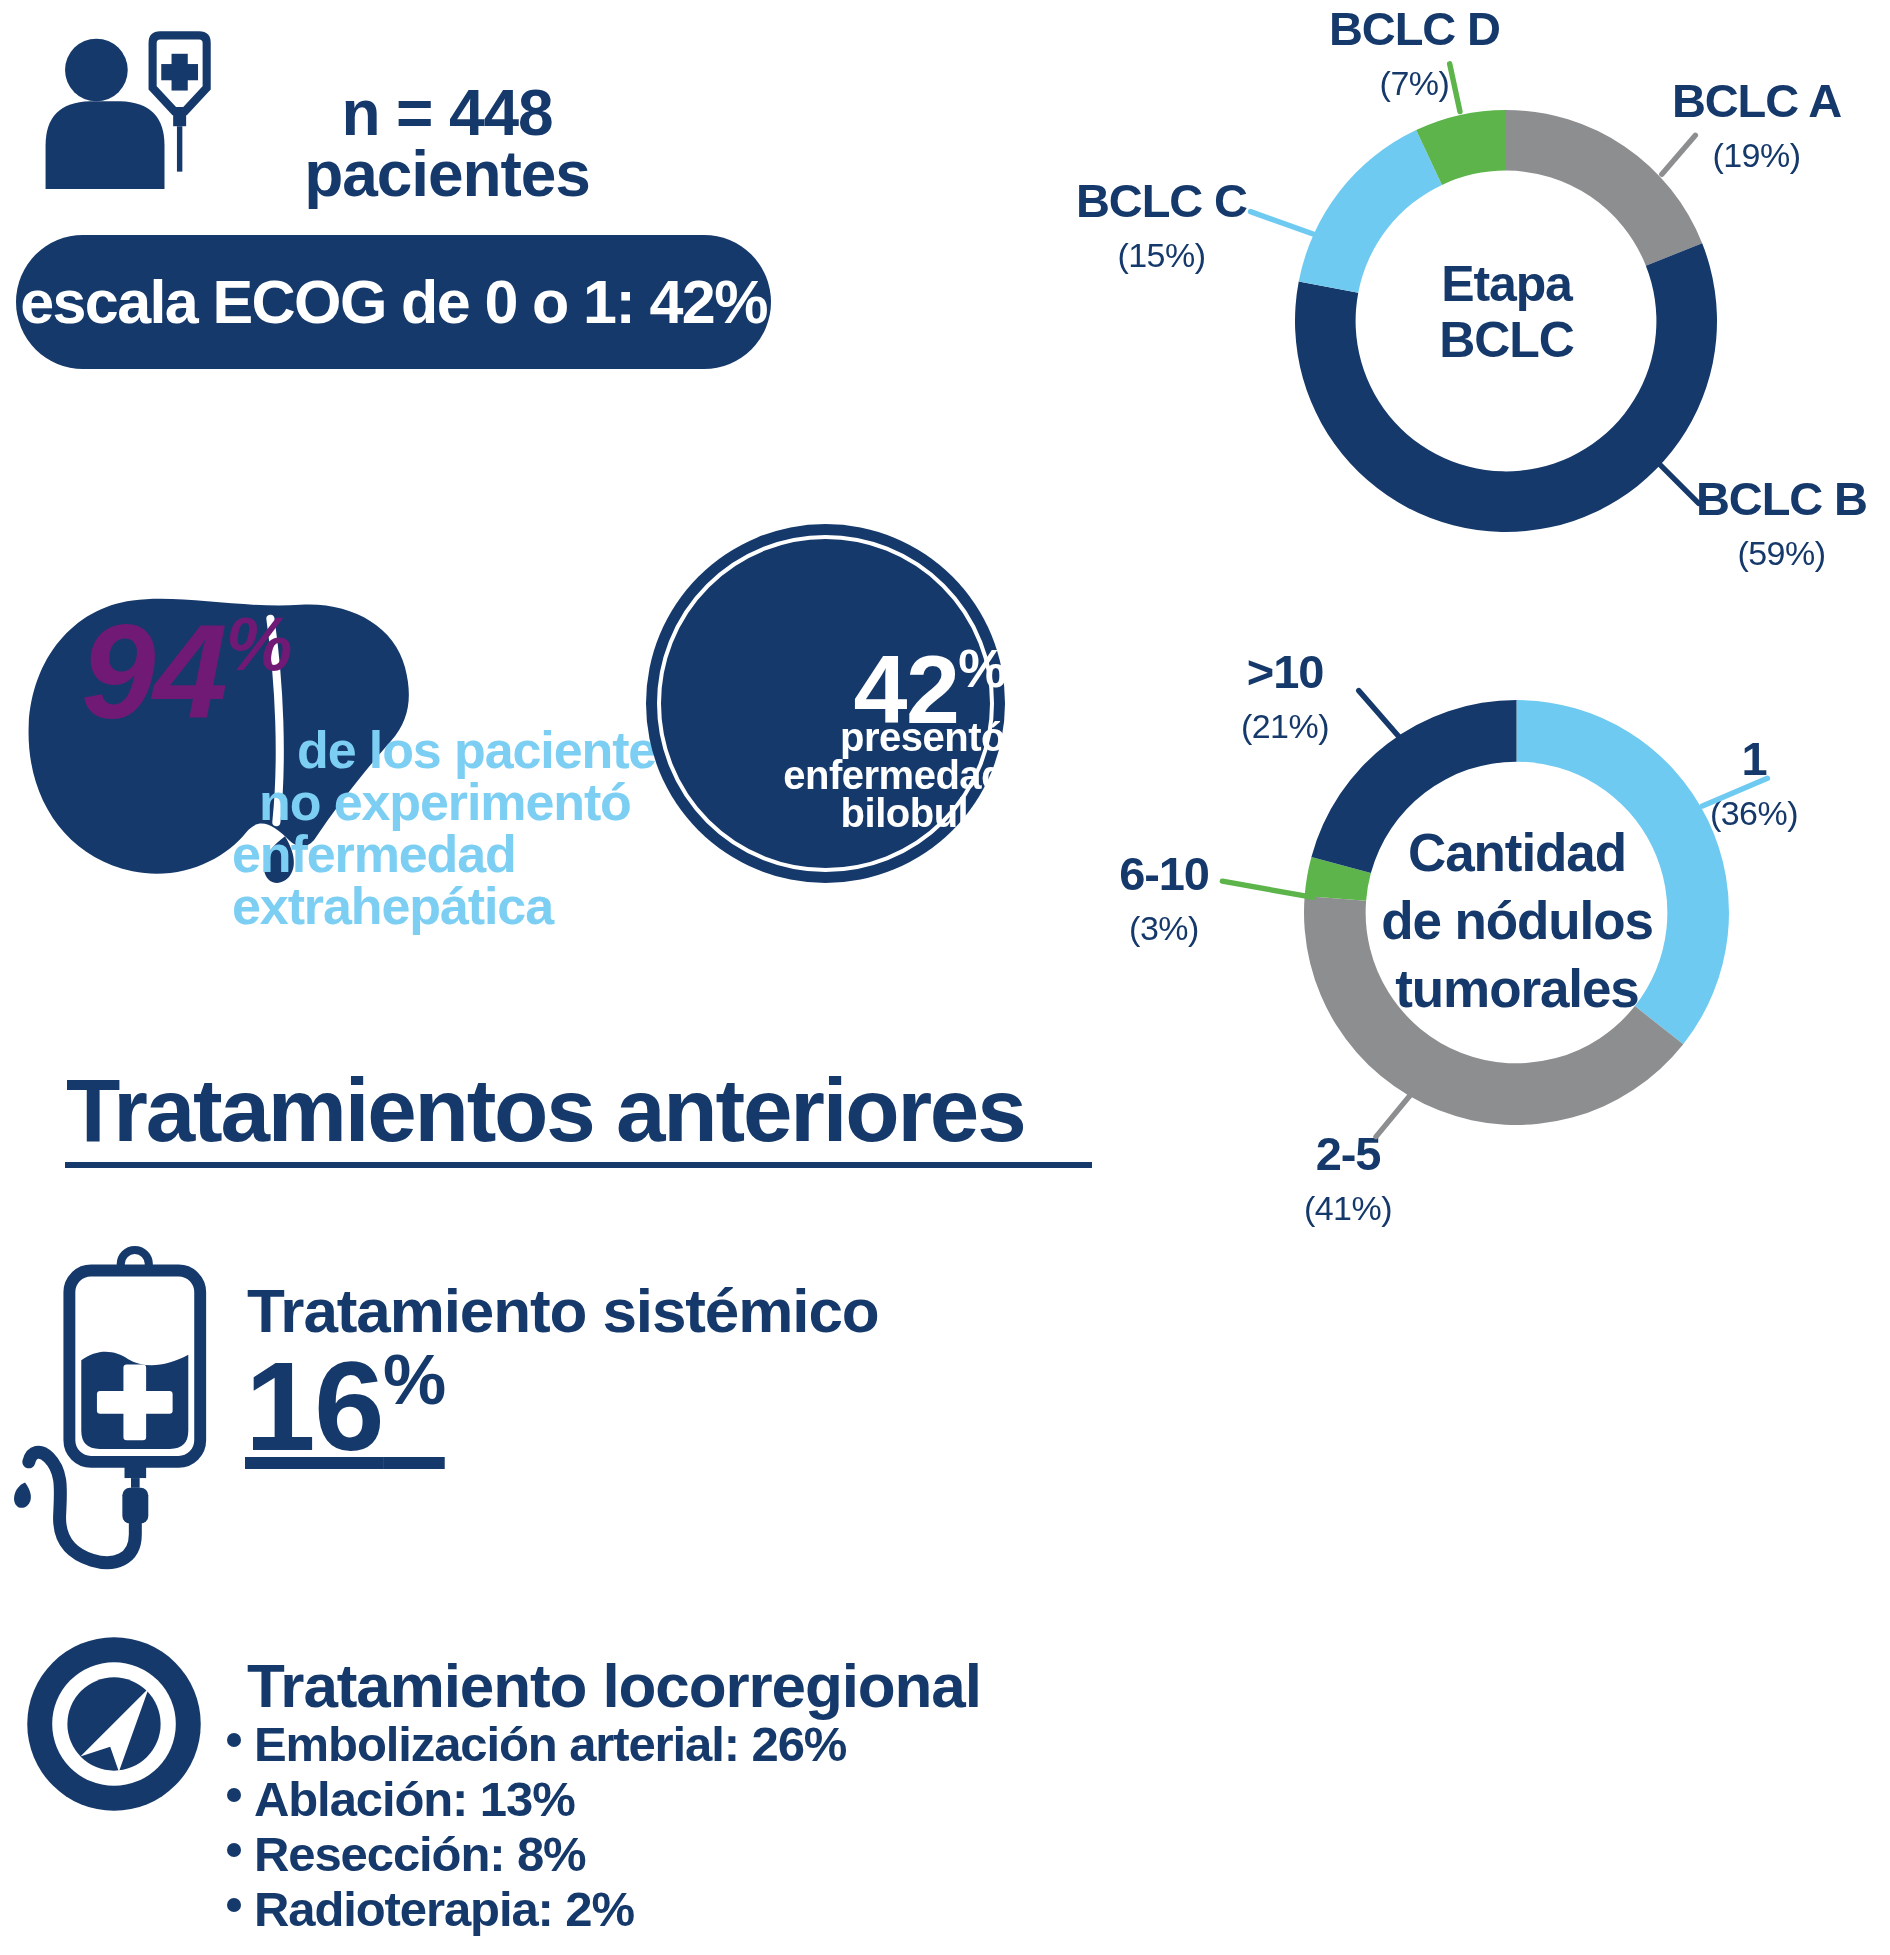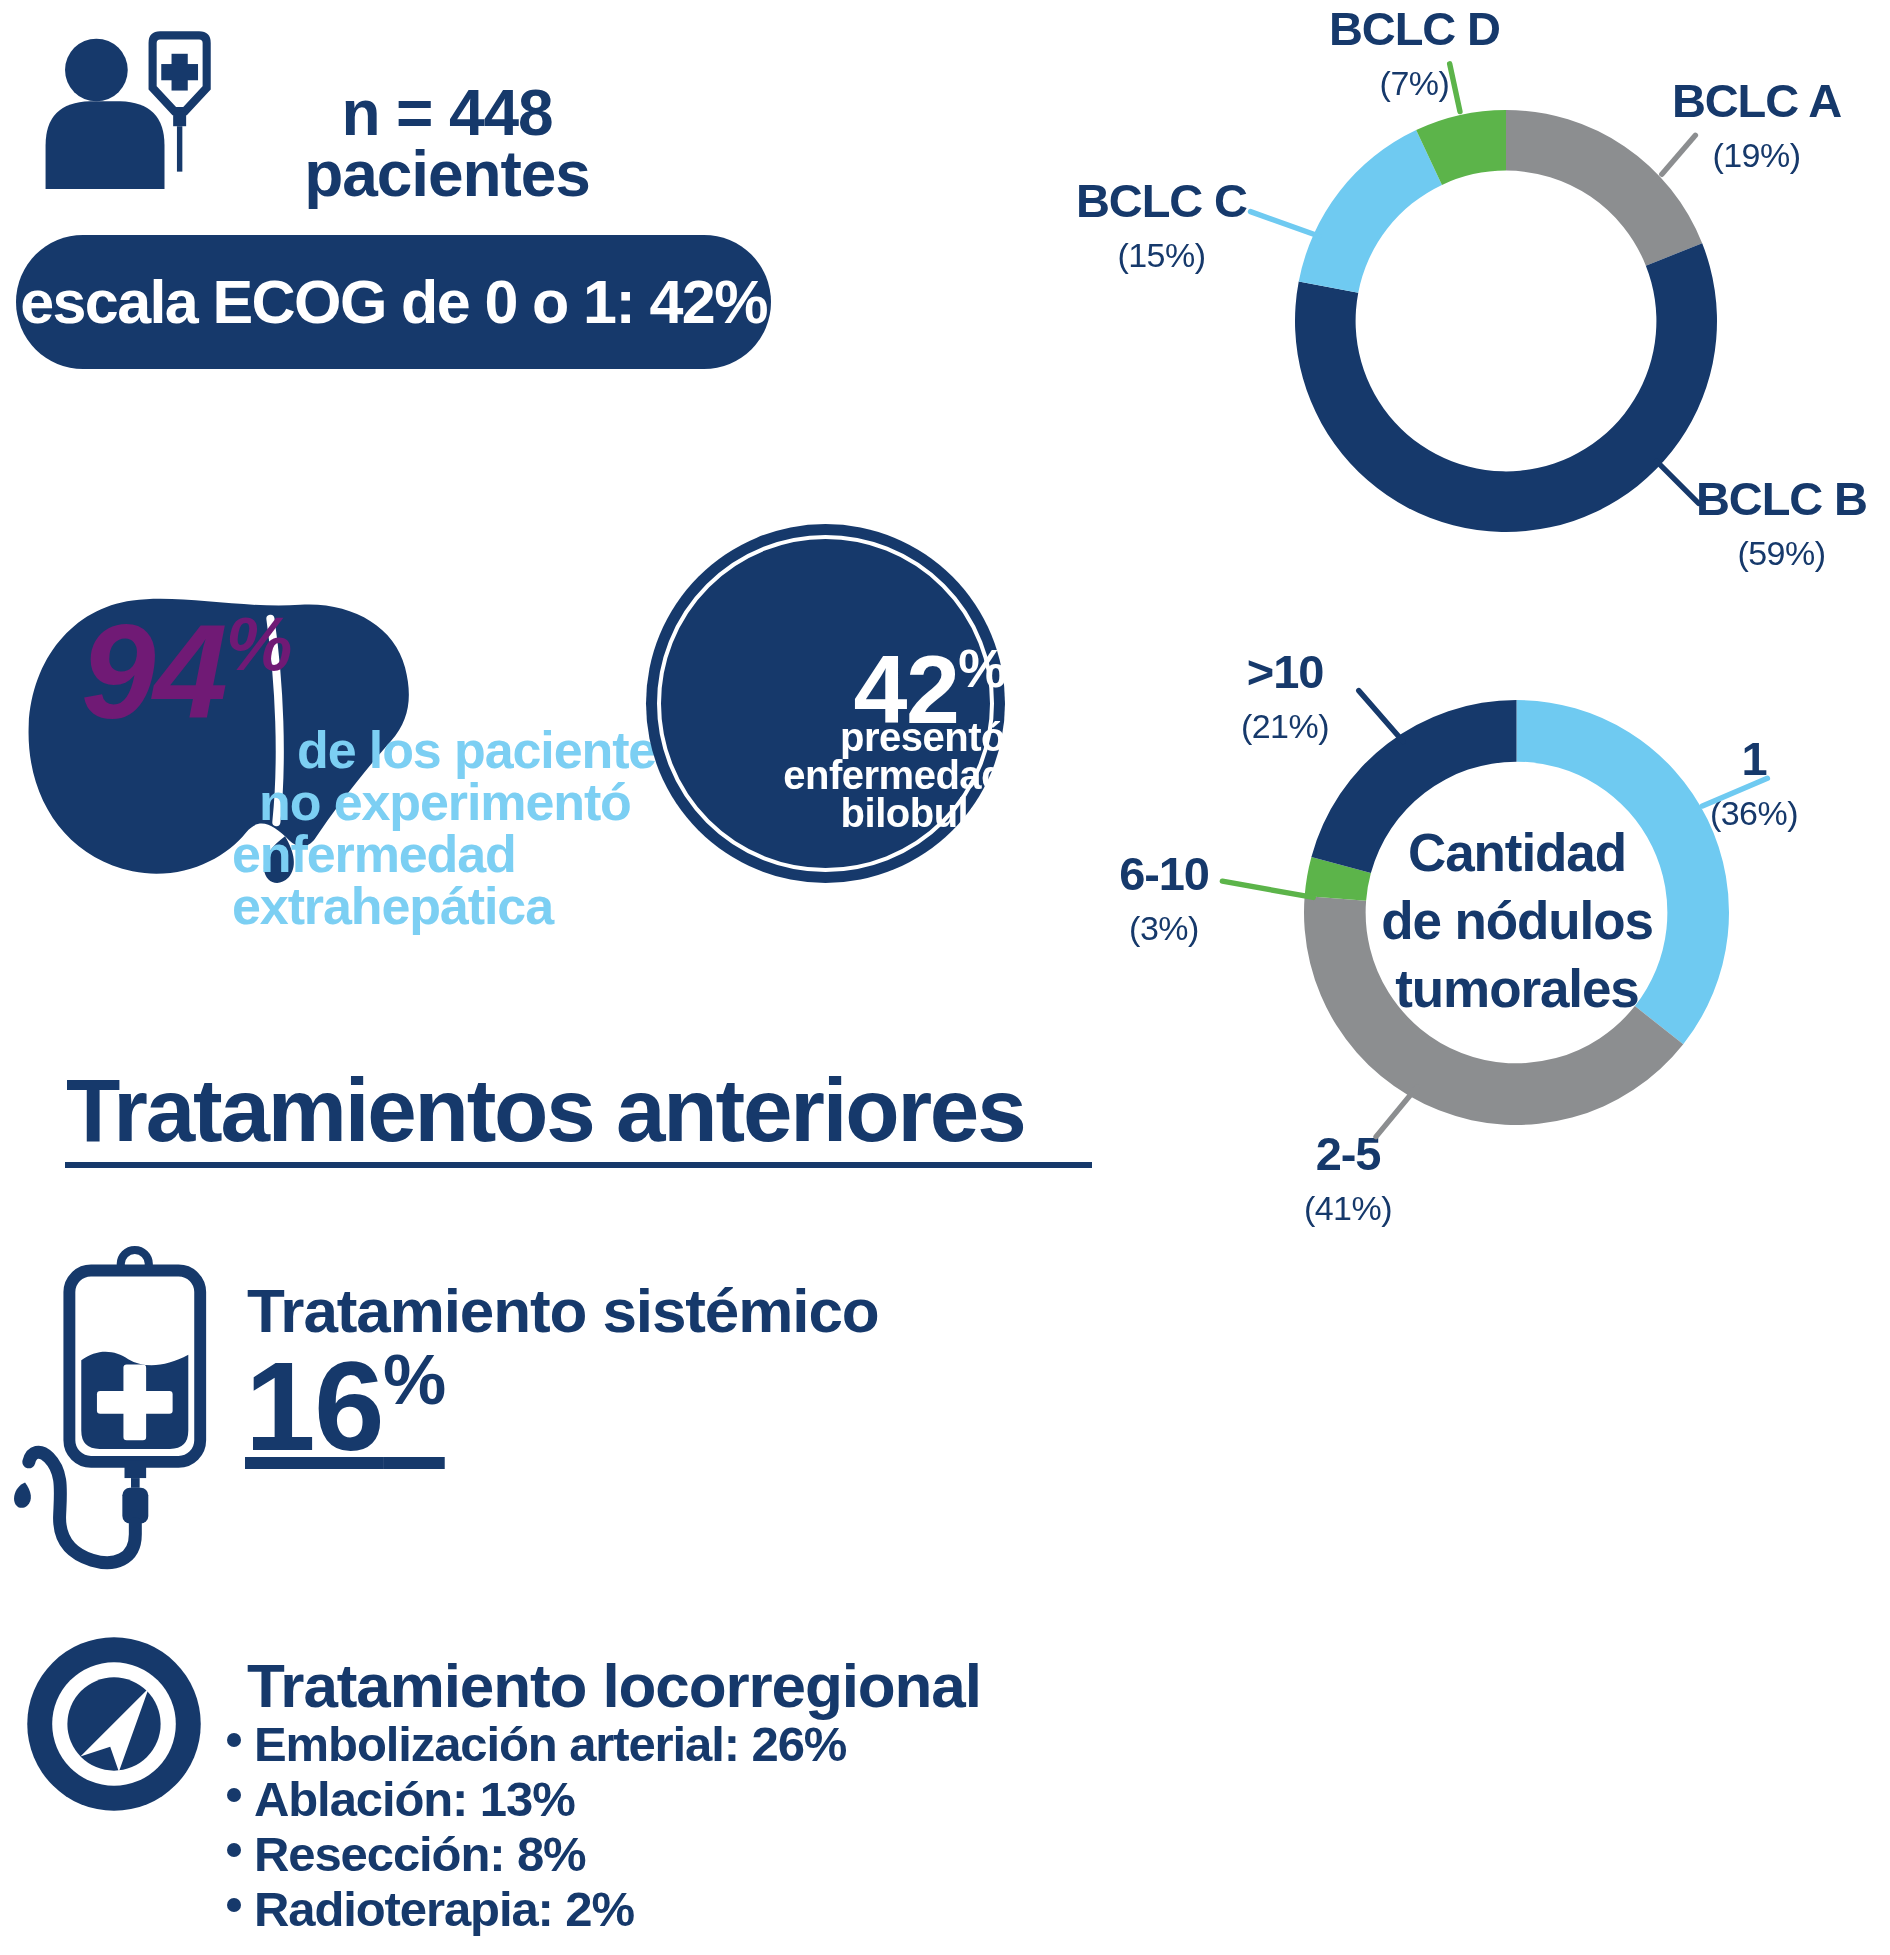--- a/index.html
+++ b/index.html
@@ -76,20 +76,24 @@
   <div class="abs ecog-pill">
     <span>escala ECOG de 0 o 1: 42%</span>
   </div>
 
   <svg class="abs donut" style="left:1295px;top:110px" width="422" height="422" viewBox="0 0 780 780">
       <path d="M 390 0 A 390 390 0 0 1 752.612829496418 246.43142445297562 L 648.4778630769339 287.66137435365954 A 278 278 0 0 0 390 112 Z" fill="#8C8E90"></path>
       <path d="M 752.612829496418 246.43142445297562 A 390 390 0 1 1 6.907972215811299 316.9212873115679 L 116.92414429742445 337.9079945451689 A 278 278 0 1 0 648.4778630769339 287.66137435365954 Z" fill="#16396B"></path>
       <path d="M 6.907972215811299 316.9212873115679 A 390 390 0 0 1 223.9460762896212 37.11744953825257 L 271.63335694490945 138.4580794144467 A 278 278 0 0 0 116.92414429742445 337.9079945451689 Z" fill="#6FCAF1"></path>
       <path d="M 223.9460762896212 37.11744953825257 A 390 390 0 0 1 389.99999999999955 0 L 389.99999999999966 112 A 278 278 0 0 0 271.63335694490945 138.4580794144467 Z" fill="#5CB44A"></path>
     </svg>
+  <div class="abs donut-center dc1">
+    <div>Etapa</div>
+    <div>BCLC</div>
+  </div>
 
   <div class="abs seg-label" style="left:1306px;top:4.3px;width:217px">
     <div class="seg-name">BCLC D</div>
     <div class="seg-pct">(7%)</div>
   </div>
   <div class="abs seg-label" style="left:1648px;top:76px;width:217px">
     <div class="seg-name">BCLC A</div>
     <div class="seg-pct">(19%)</div>
   </div>
   <div class="abs seg-label" style="left:1053px;top:176px;width:217px">

